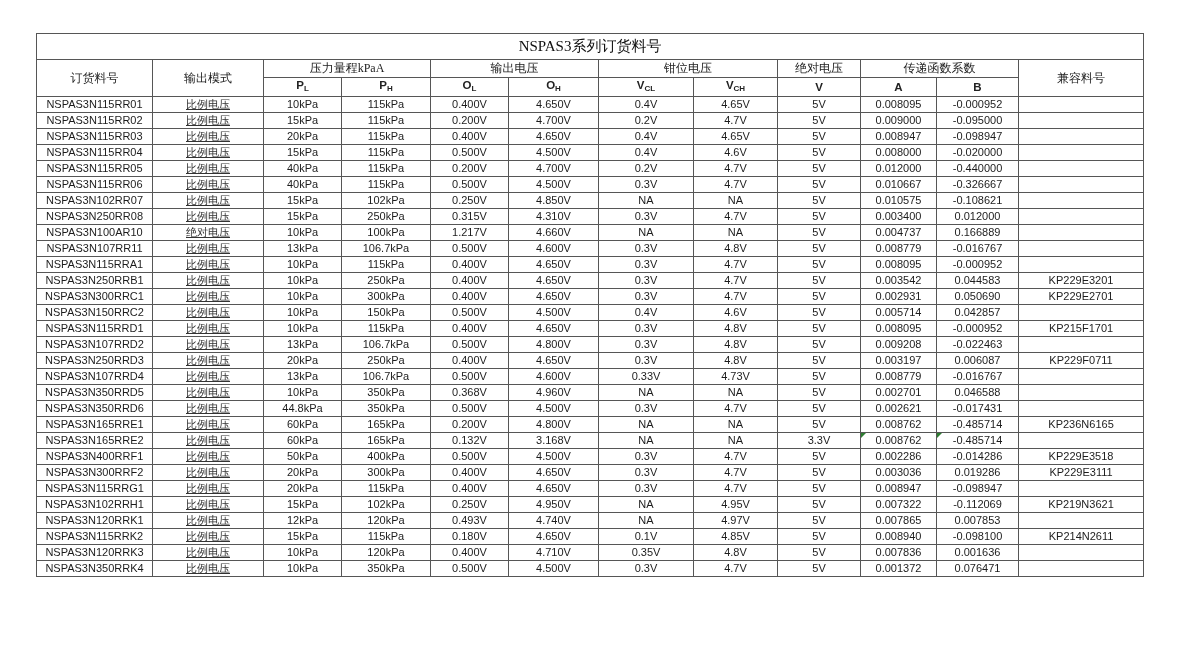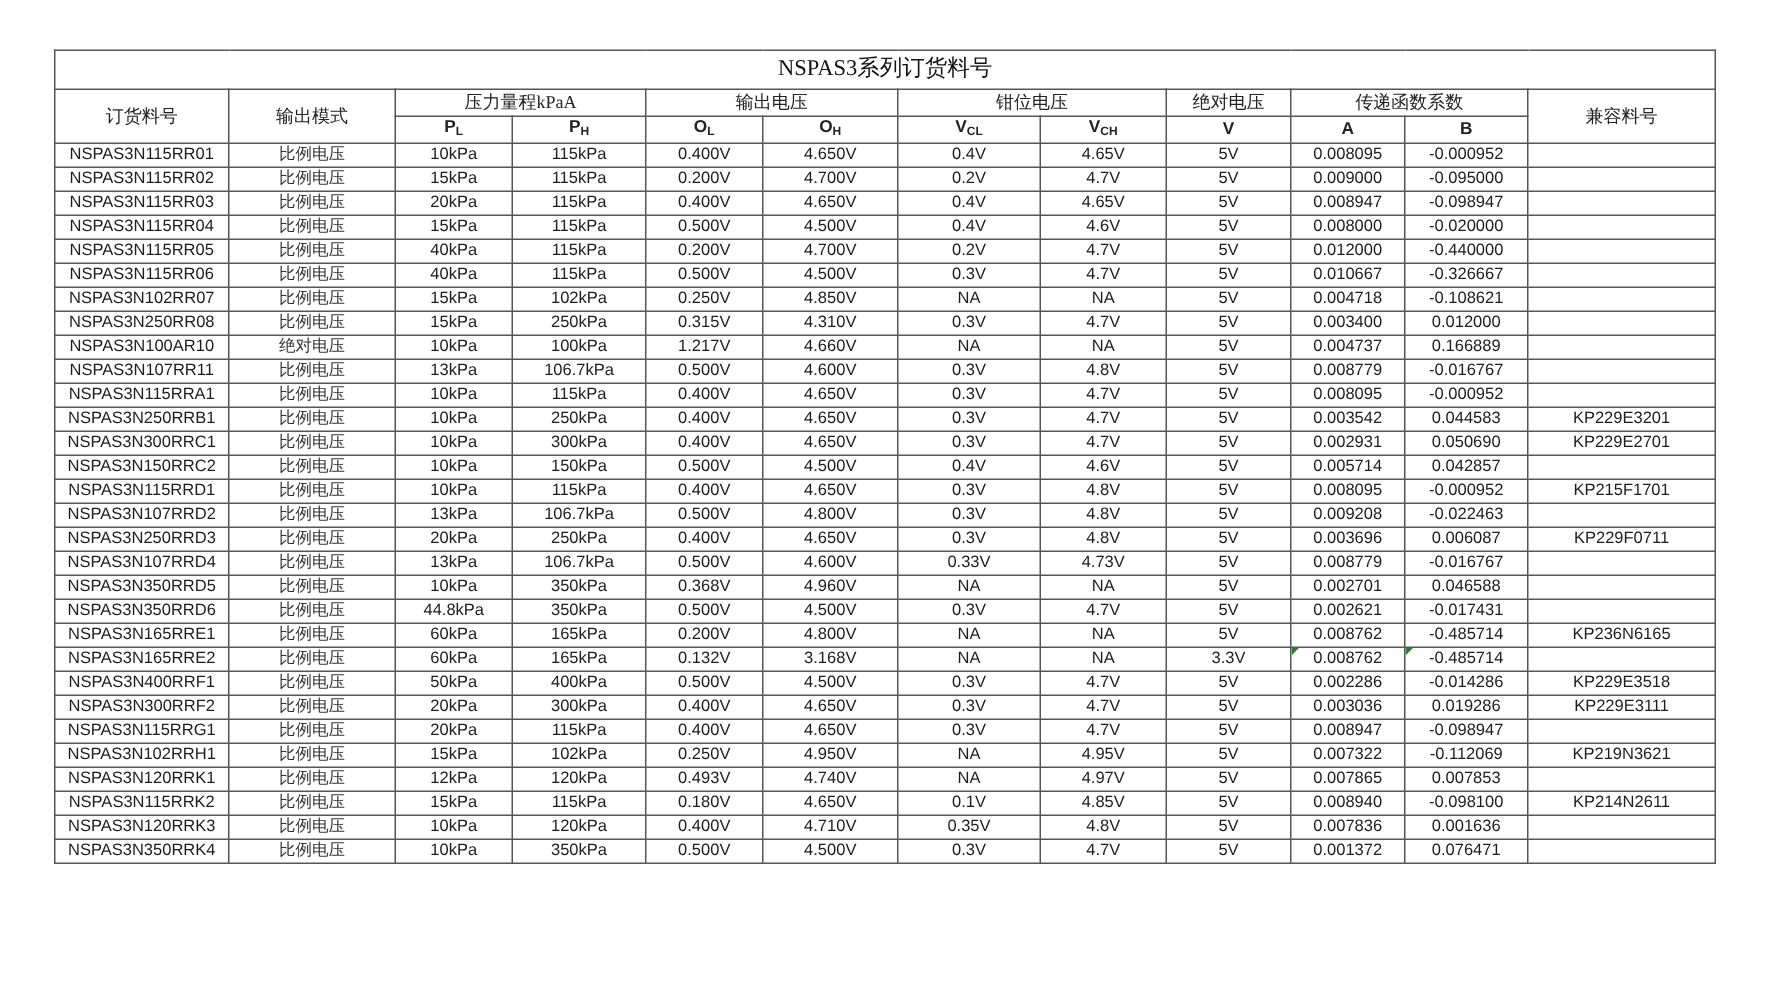--- a/index.html
+++ b/index.html
@@ -54,20 +54,21 @@
   }
   th sub {
     font-size: 8px;
     vertical-align: -2px;
     font-weight: 600;
   }
   tbody td { color: #1c1c1c; }
   tbody td.cjk {
     font-family: "Liberation Serif", "DejaVu Serif", serif;
     color: #333;
+    text-decoration: underline;
   }
   td.tri { position: relative; }
   td.tri::before {
     content: "";
     position: absolute;
     top: 0; left: 0;
     width: 0; height: 0;
     border-top: 5px solid var(--marker-green, #2e7d32);
     border-right: 5px solid transparent;
   }
@@ -205,21 +206,21 @@
         <tr>
           <td>NSPAS3N102RR07</td>
           <td class="cjk">比例电压</td>
           <td>15kPa</td>
           <td>102kPa</td>
           <td>0.250V</td>
           <td>4.850V</td>
           <td>NA</td>
           <td>NA</td>
           <td>5V</td>
-          <td>0.004718</td>
+          <td>0.010575</td>
           <td>-0.108621</td>
           <td></td>
         </tr>
         <tr>
           <td>NSPAS3N250RR08</td>
           <td class="cjk">比例电压</td>
           <td>15kPa</td>
           <td>250kPa</td>
           <td>0.315V</td>
           <td>4.310V</td>
@@ -345,21 +346,21 @@
         <tr>
           <td>NSPAS3N250RRD3</td>
           <td class="cjk">比例电压</td>
           <td>20kPa</td>
           <td>250kPa</td>
           <td>0.400V</td>
           <td>4.650V</td>
           <td>0.3V</td>
           <td>4.8V</td>
           <td>5V</td>
-          <td>0.003696</td>
+          <td>0.003197</td>
           <td>0.006087</td>
           <td>KP229F0711</td>
         </tr>
         <tr>
           <td>NSPAS3N107RRD4</td>
           <td class="cjk">比例电压</td>
           <td>13kPa</td>
           <td>106.7kPa</td>
           <td>0.500V</td>
           <td>4.600V</td>

